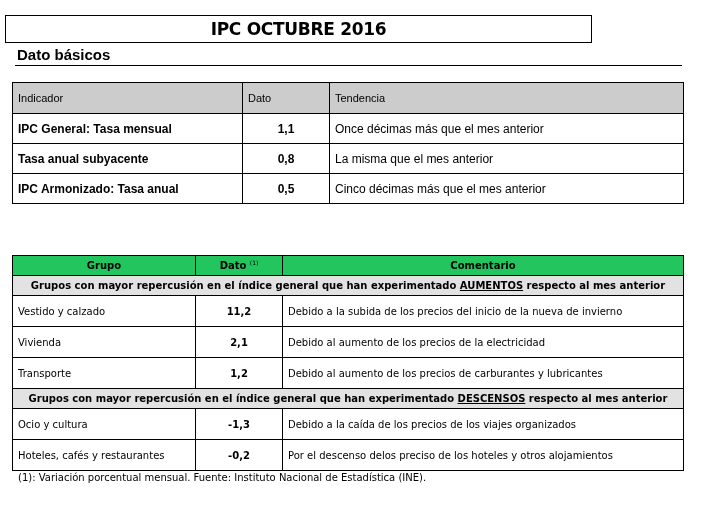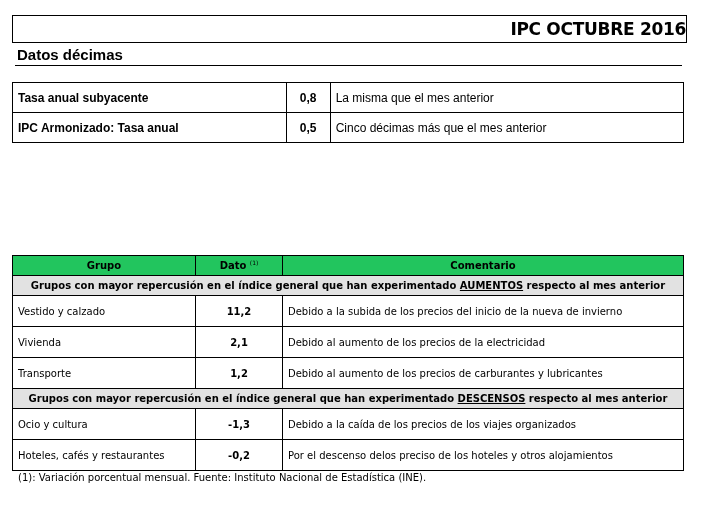--- a/index.html
+++ b/index.html
@@ -1,17 +1,17 @@
 <!DOCTYPE html>
 <html><head>
 <meta charset="utf-8">
 <style>
   html, body { margin: 0; padding: 0; background: #ffffff; }
   body { width: 720px; height: 521px; position: relative; overflow: hidden; font-family: "Liberation Sans", sans-serif; color: #000; }
-  .title-box { position: absolute; left: 12px; top: 15px; width: 675px; height: 28px; border: 1px solid #000; box-sizing: border-box; display: flex; align-items: center; justify-content: flex-end; }
+  .title-box { position: absolute; left: 5px; top: 15px; width: 587px; height: 28px; border: 1px solid #000; box-sizing: border-box; display: flex; align-items: center; justify-content: center; }
   .title-box span { font-family: "DejaVu Sans", sans-serif; font-weight: bold; font-size: 17px; letter-spacing: -0.3px; }
   .subtitle { position: absolute; left: 17px; top: 46px; font-weight: bold; font-size: 15px; }
   .subtitle-rule { position: absolute; left: 15px; top: 65px; width: 667px; height: 1px; background: #000; }
 
   table { border-collapse: collapse; position: absolute; }
   td, th { border: 1px solid #000; padding: 0 5px; }
 
   .t1 { left: 12px; top: 82px; width: 672px; }
   .t1 th { background: #cccccc; font-weight: normal; font-size: 11px; text-align: left; height: 30px; }
   .t1 td { height: 29px; font-size: 12px; }
@@ -28,25 +28,35 @@
   sup { font-size: 6px; font-weight: normal; }
   u { text-decoration: underline; }
   .footnote { position: absolute; left: 18px; top: 472px; font-family: "DejaVu Sans", sans-serif; font-size: 10px; }
 </style>
 </head>
 <body>
 
 <div class="title-box">
   <span>IPC OCTUBRE 2016</span>
 </div>
-<div class="subtitle">Datos décimas</div>
+<div class="subtitle">Dato básicos</div>
 <div class="subtitle-rule"></div>
 
 <table class="t1">
   <tbody>
+      <tr>
+    <th class="c1">Indicador</th>
+    <th class="c2">Dato</th>
+    <th>Tendencia</th>
+  </tr>
+  <tr>
+    <td class="ind">IPC General: Tasa mensual</td>
+    <td class="num">1,1</td>
+    <td>Once décimas más que el mes anterior</td>
+  </tr>
   <tr>
     <td class="ind">Tasa anual subyacente</td>
     <td class="num">0,8</td>
     <td>La misma que el mes anterior</td>
   </tr>
   <tr>
     <td class="ind">IPC Armonizado: Tasa anual</td>
     <td class="num">0,5</td>
     <td>Cinco décimas más que el mes anterior</td>
   </tr>

